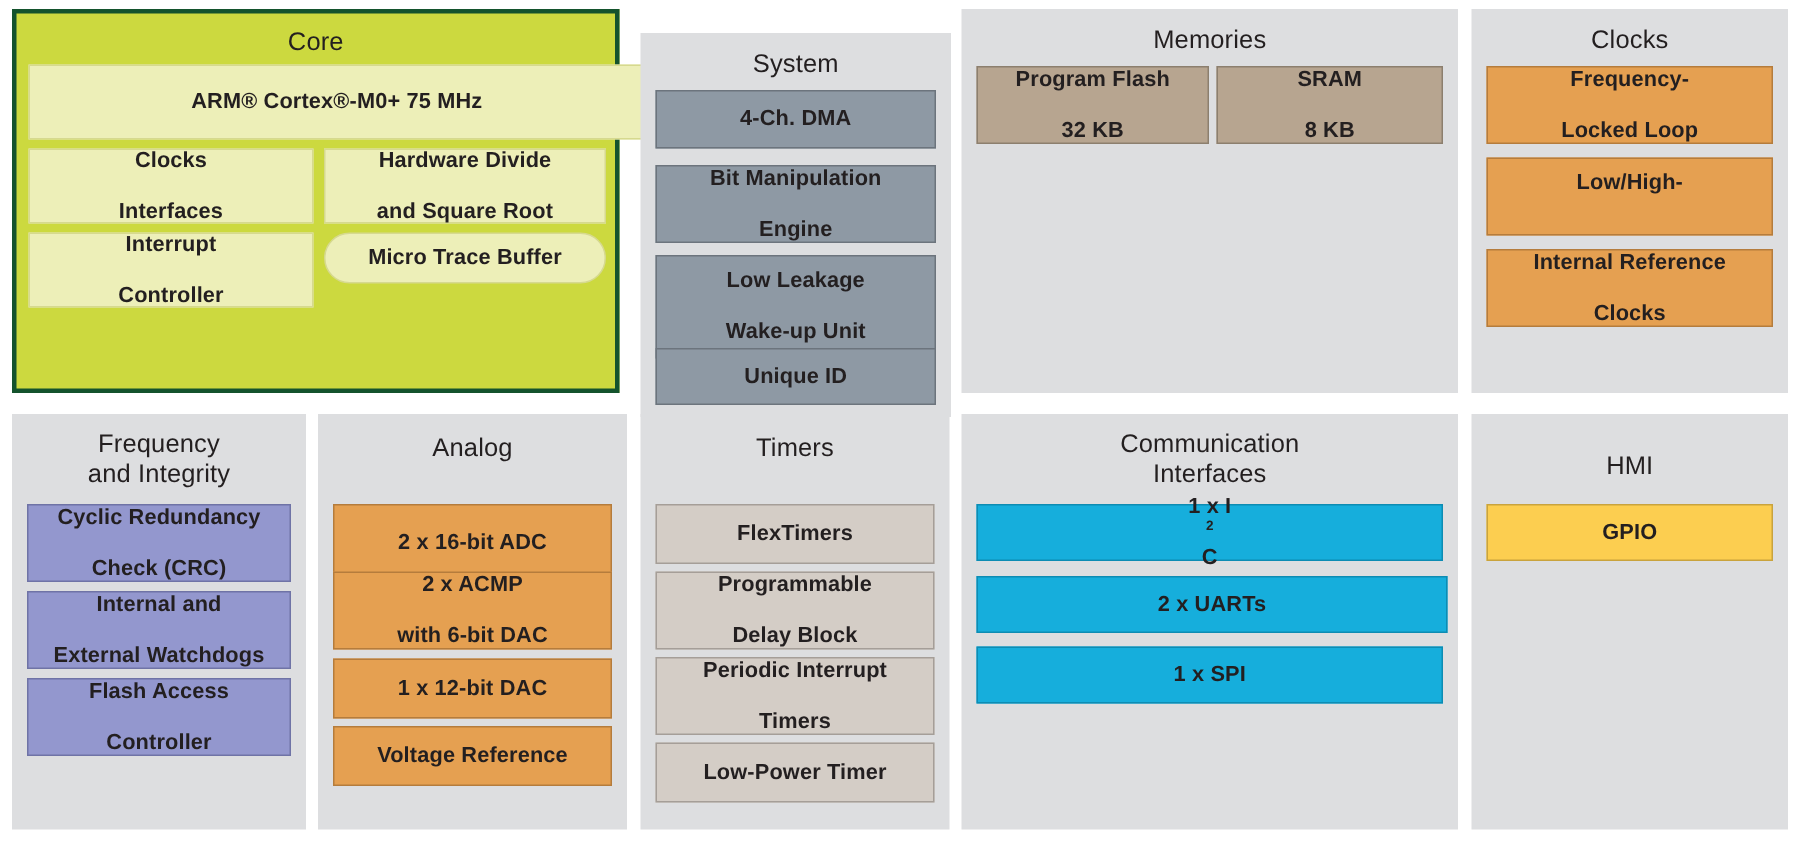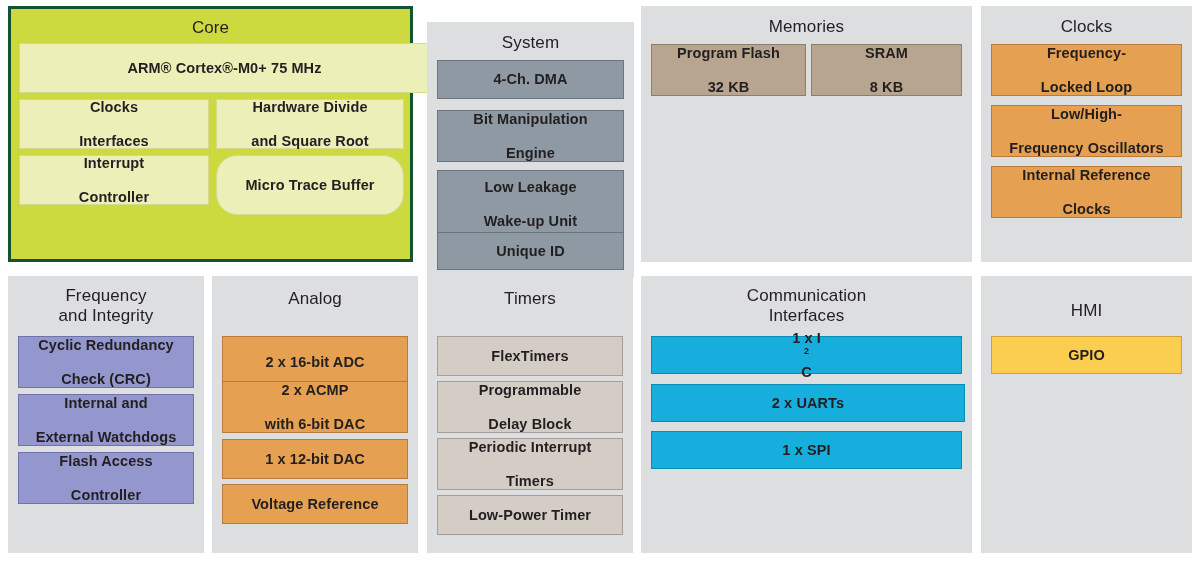--- a/index.html
+++ b/index.html
@@ -101,21 +101,21 @@
       </span>
     </div>
 
     <div class="block c-corelight" style="left:8px; top:146px; width:190px; height:50px;">
       <span>
         <span>Interrupt</span><br>
         <span>Controller</span>
       </span>
     </div>
 
-    <div class="block c-corelight" style="left:205px; top:146px; width:188px; height:60px;border-radius:21px;">
+    <div class="block c-corelight" style="left:205px; top:146px; width:188px; height:34px;border-radius:21px;">
       <span>Micro Trace Buffer</span>
     </div>
   </div>
 
   <div class="panel" style="left:427px; top:22px; width:207px; height:256px;padding-left:41px;">
     <div class="panel-title" style="top:10px;">System</div>
 
     <div class="block c-gray" style="left:10px; top:38px; width:187px; height:39px;">
       <span>4-Ch. DMA</span>
     </div>
@@ -158,21 +158,20 @@
 
     <div class="block c-orange" style="left:10px; top:38px; width:191px; height:52px;">
       <span>
         <span>Frequency-</span><br>
         <span>Locked Loop</span>
       </span>
     </div>
     <div class="block c-orange" style="left:10px; top:99px; width:191px; height:52px;">
       <span>
         <span>Low/High-</span><br>
-        <span>Frequency Oscillators</span>
       </span>
     </div>
     <div class="block c-orange" style="left:10px; top:160px; width:191px; height:52px;">
       <span>
         <span>Internal Reference</span><br>
         <span>Clocks</span>
       </span>
     </div>
   </div>
 

